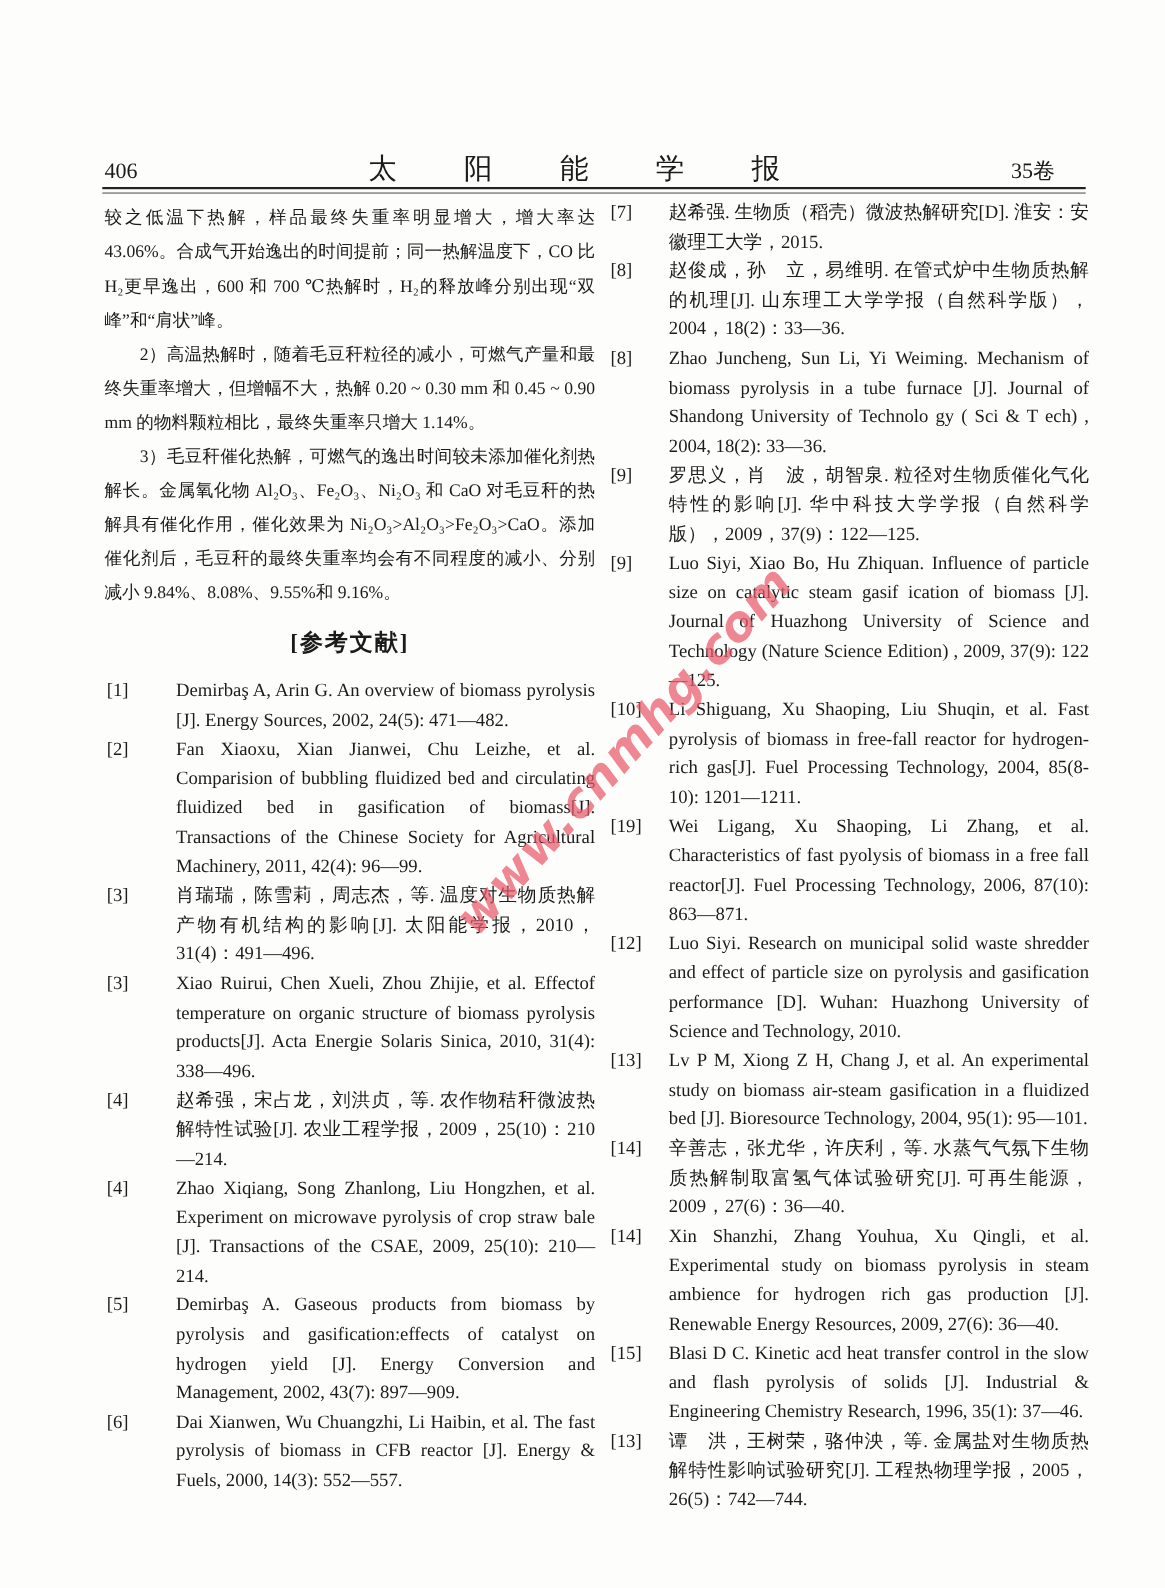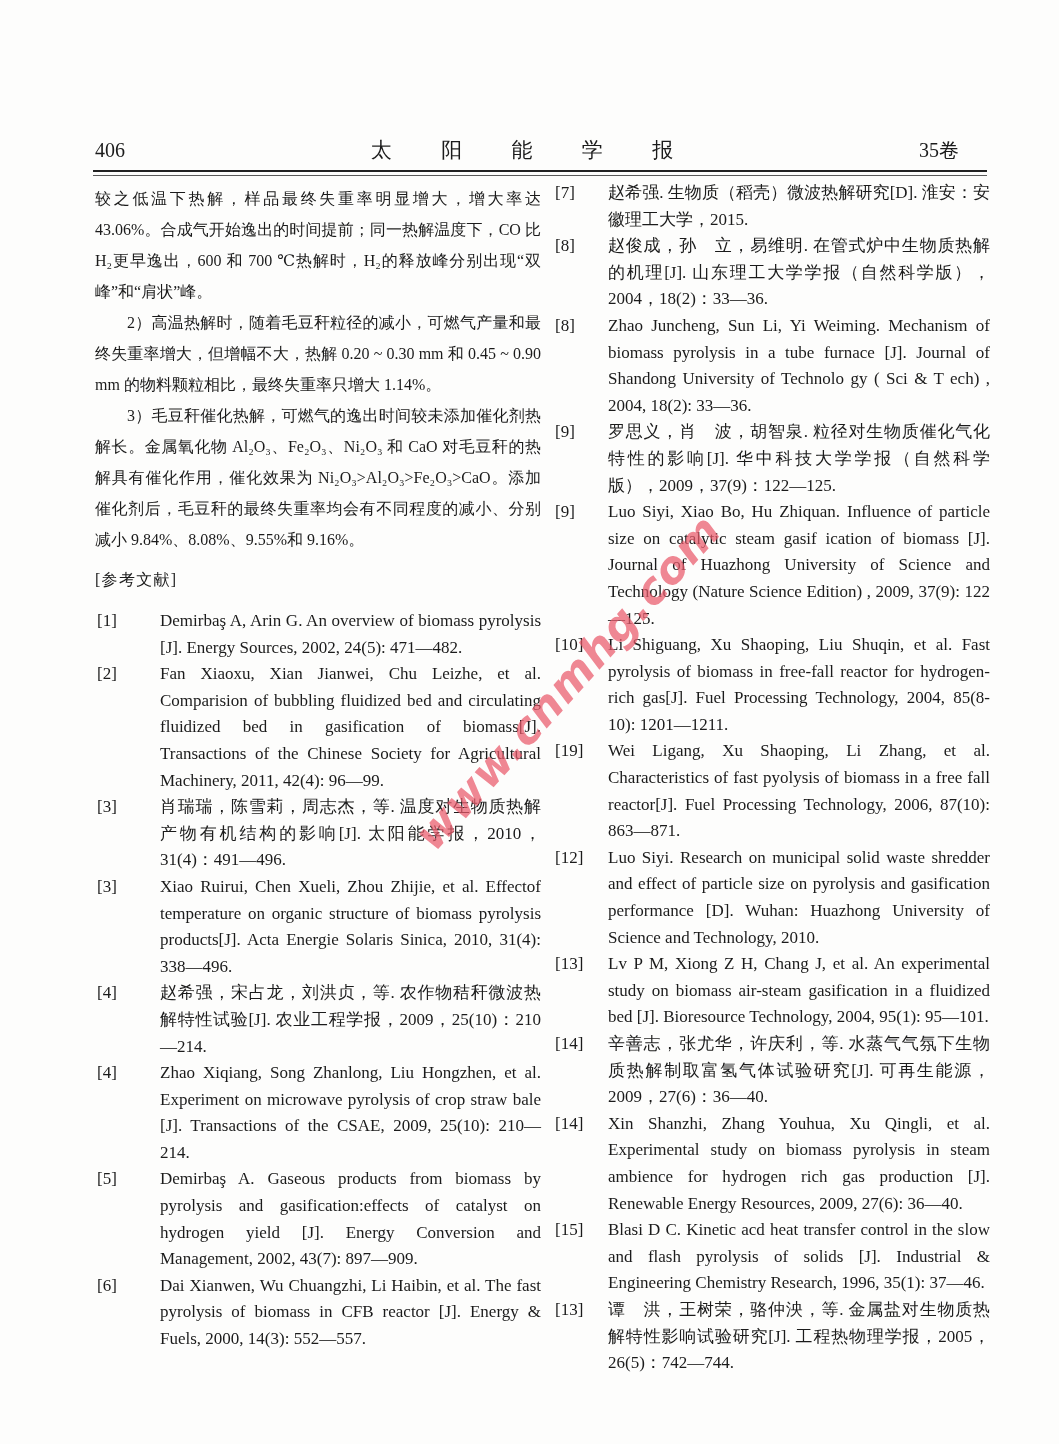--- a/index.html
+++ b/index.html
@@ -16,21 +16,21 @@
   
   .running-head {
     position: absolute;
     top: 136px; left: 95px; right: 100px;
     display: flex; justify-content: space-between; align-items: baseline;
     font-size: 20px;
   }
   .journal-title {
     letter-spacing: 1.05em;
     text-indent: 1.05em; 
-    font-size: 21px;
+    font-size: 26px;
   }
   .header-rule {
     position: absolute;
     top: 170px; left: 93px; right: 72px;
     height: 6px;
     border-top: 2px solid #222;
     border-bottom: 1px solid #5a5a5a;
   }
   
   .col { position: absolute; top: 183px; }
@@ -38,22 +38,23 @@
   .col-right { left: 553px; width: 437px; top: 180px; }
   
   .para {
     font-size: 16px;
     line-height: 31px;
     text-align: justify;
   }
   .paragraphs .para + .para { text-indent: 2em; }
   
   .refs-heading {
-    font-weight: normal;
-    font-size: 16px;
+    text-align: center;
+    font-weight: bold;
+    font-size: 21px;
     margin: 15px 0 17px 0;
     letter-spacing: 0.08em;
   }
   .ref-item {
     position: relative;
     padding-left: 65px;
     font-size: 17px;
     line-height: 26.6px;
     text-align: justify;
   }

